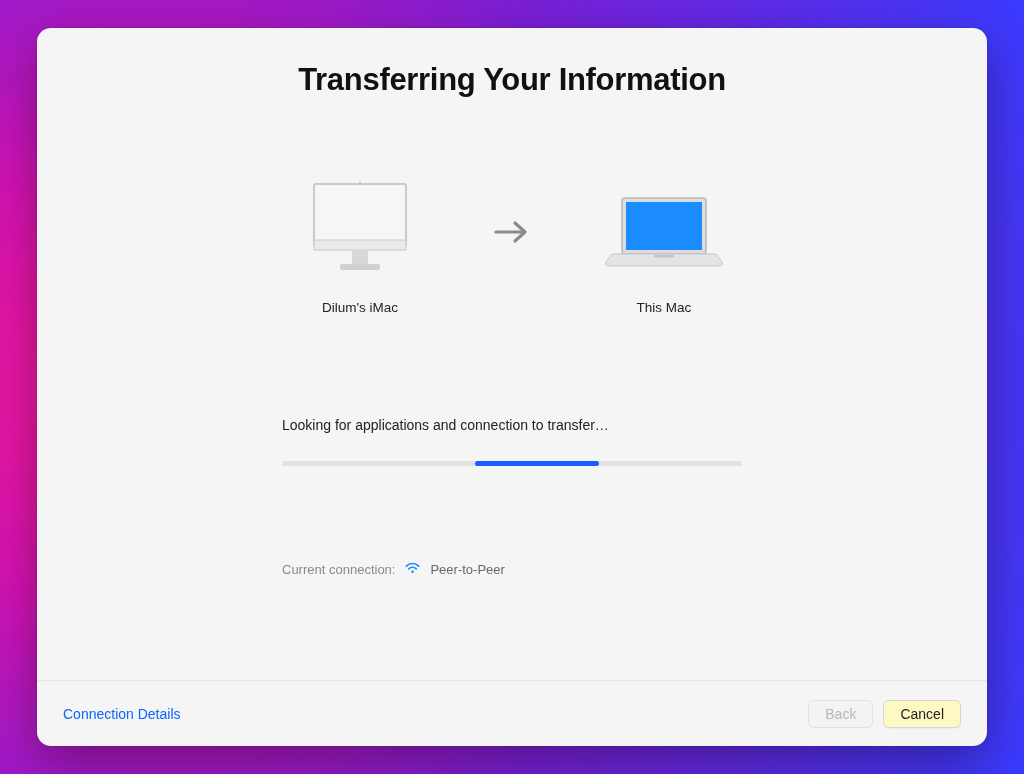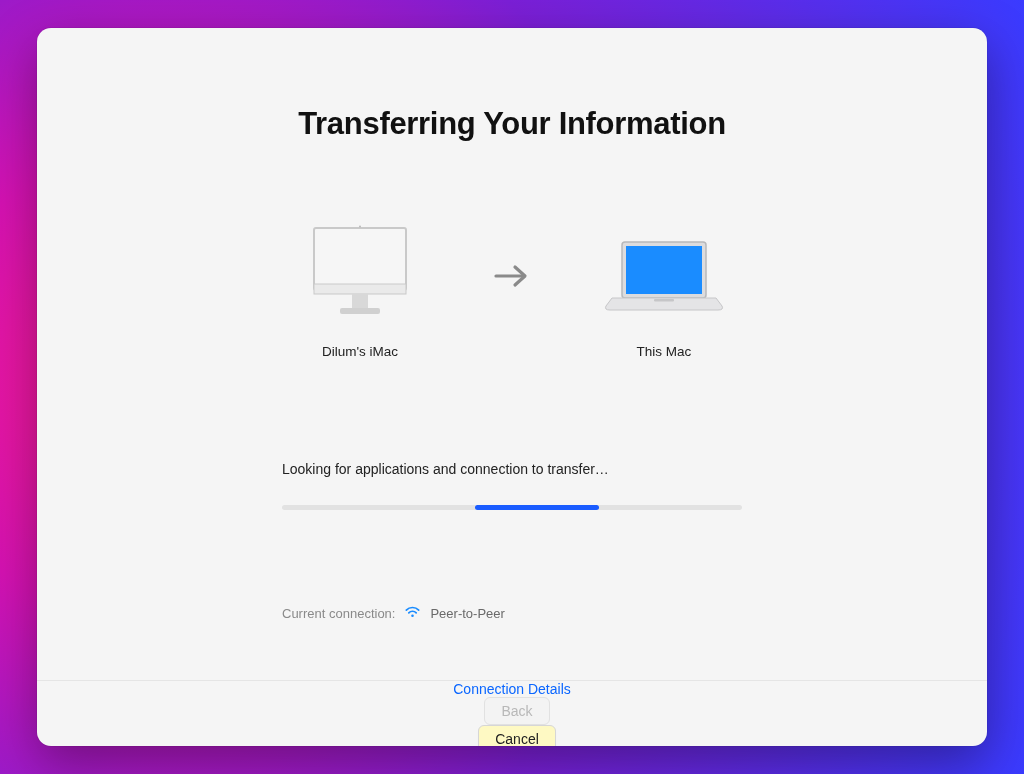--- a/index.html
+++ b/index.html
@@ -28,21 +28,21 @@
     display: flex;
     flex-direction: column;
     overflow: hidden;
     position: relative;
   }
   .content {
     flex: 1;
     display: flex;
     flex-direction: column;
     align-items: center;
-    padding-top: 78px;
+    padding-top: 34px;
   }
   .title {
     font-size: 31px;
     font-weight: 700;
     color: #111;
     margin: 0 0 82px 0;
     letter-spacing: -0.3px;
   }
   .devices {
     display: flex;
@@ -105,21 +105,20 @@
   }
   .conn-label { color: #8a8a8a; }
   .wifi-icon { color: #1a8cff; display:flex; align-items:center;}
   .conn-value { color: #6a6a6a; }
   .footer {
     border-top: 1px solid #e5e5e5;
     height: 66px;
     display: flex;
     align-items: center;
     padding: 0 26px;
-    flex-direction: column;
   }
   .footer-link {
     color: #0a66ff;
     font-size: 14px;
     cursor: pointer;
     background:none;border:none;padding:0;font-family:inherit;
   }
   .footer-spacer { flex: 1; }
   .btn {
     font-size: 14px;

